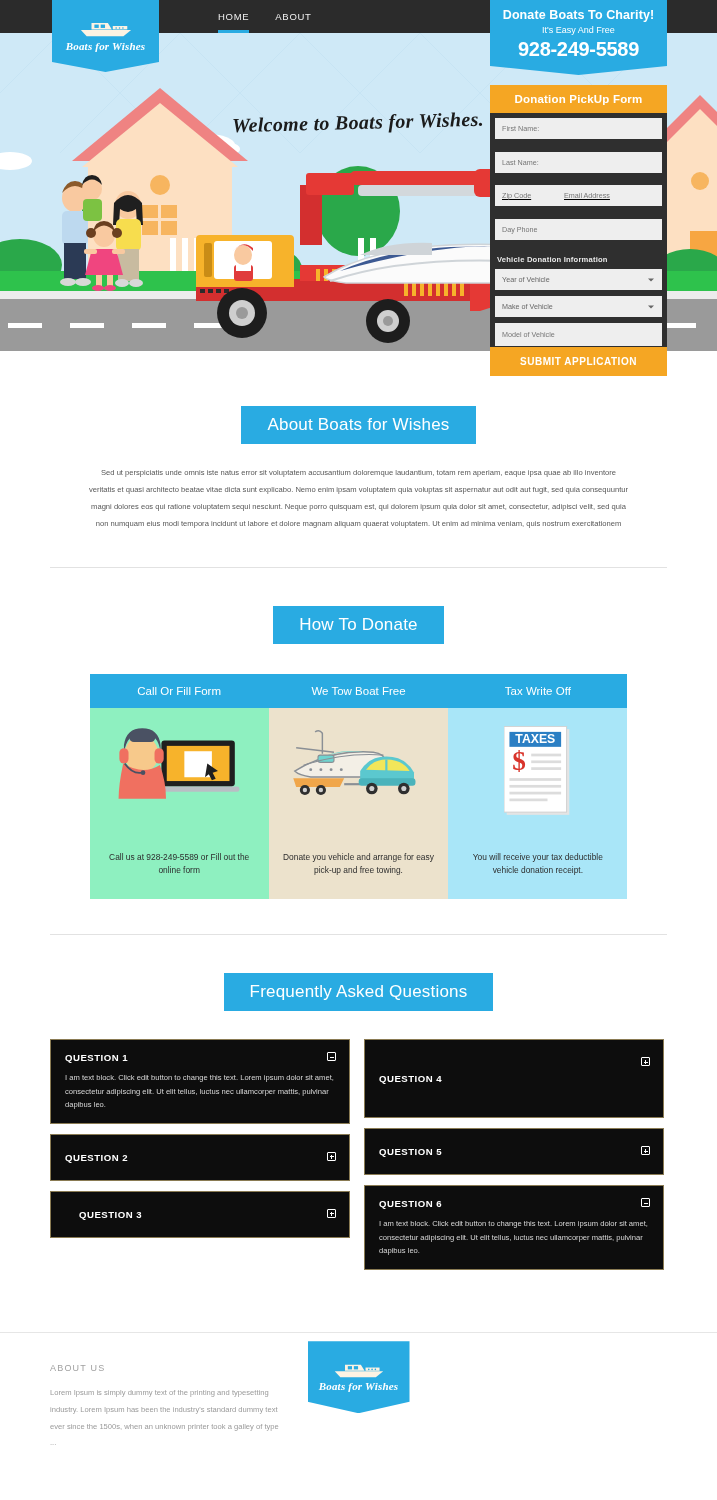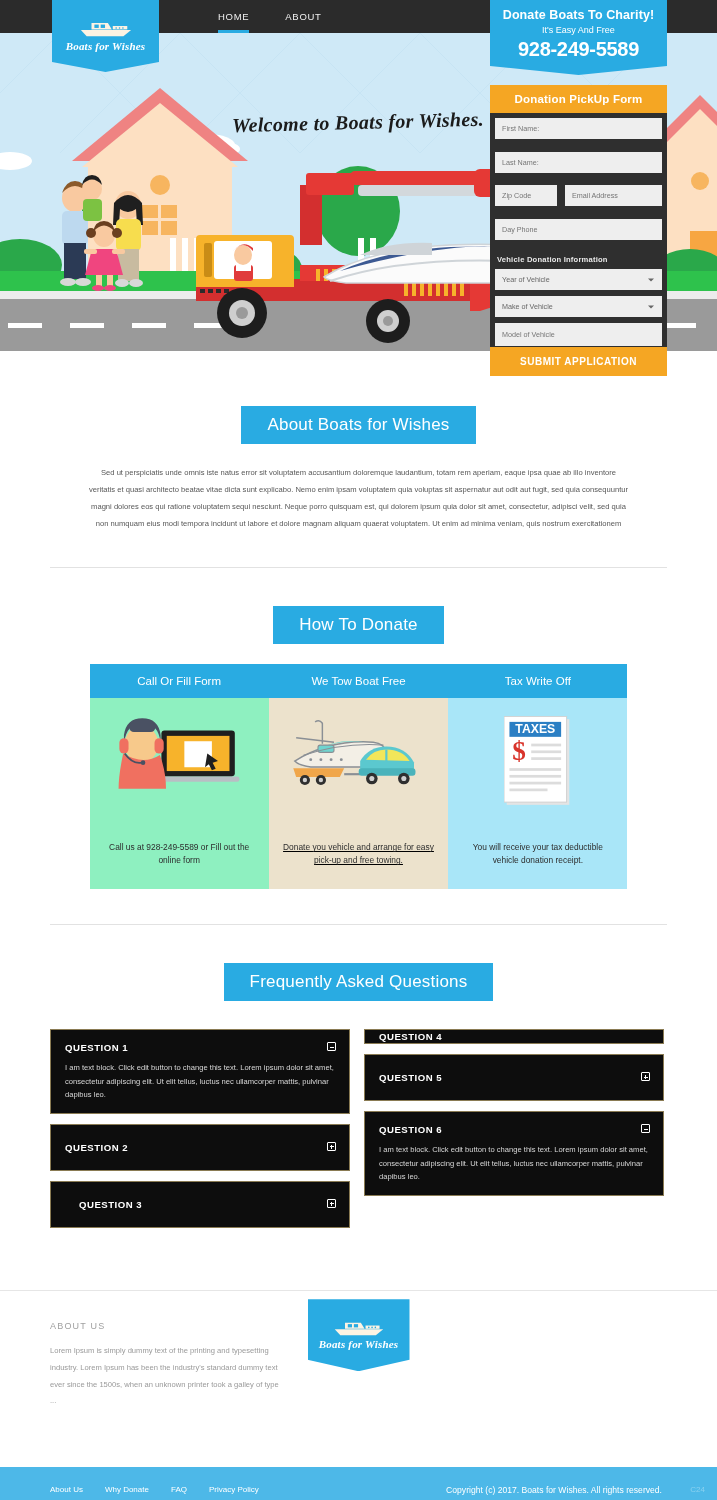--- a/index.html
+++ b/index.html
@@ -17,21 +17,21 @@
     height: 33px;
     background: #2b2b2b;
     z-index: 40;
   }
   .nav {
     position: absolute;
     left: 218px; top: 0;
     height: 33px;
     display: flex;
     align-items: center;
-    gap: 36px;
+    gap: 26px;
   }
   .nav-item {
     position: relative;
     color: #f0f0f0;
     font-size: 9.5px;
     letter-spacing: 0.7px;
     line-height: 33px;
     height: 33px;
     cursor: pointer;
   }
@@ -128,21 +128,21 @@
     height: 21px;
     background: #eeeeee;
     border: none;
     outline: none;
     font-size: 7.2px;
     color: #666;
     padding: 0 7px;
     margin-bottom: 12px;
     font-family: "Liberation Sans", sans-serif;
   }
-  .f-row { display: flex; gap: 8px; }
+  .f-row { display: flex; gap: 0; text-decoration: underline; }
   .f-row .f-input.zip { width: 62px; flex: none; }
   .f-row .f-input.email { flex: 1; }
   .f-section-label {
     color: #e8e8e8;
     font-size: 7.6px;
     font-weight: bold;
     padding: 3px 2px 5px;
     letter-spacing: 0.2px;
   }
   .f-select {
@@ -205,40 +205,40 @@
     width: 617px;
     height: 1px;
     background: #e2e2e2;
     margin: 35px auto 0;
   }
 
   
   .cards {
     display: flex;
     width: 538px;
-    margin: 20px auto 0;
+    margin: 30px auto 0;
   }
   .card { width: 195px; }
   .card-head {
     background: #29abe2;
     color: #fff;
     text-align: center;
     font-size: 11.5px;
     padding: 11px 0;
   }
   .card-body {
     height: 191px;
     display: flex;
     flex-direction: column;
     align-items: center;
     justify-content: space-between;
     padding: 18px 12px 22px;
   }
   .card-body.g1 { background: #8ef0c0; }
-  .card-body.g2 { background: #ece2cc; text-decoration: underline; }
+  .card-body.g2 { background: #ece2cc; }
   .card-body.g3 { background: #a9e6f8; }
   .card-art { flex: 1; display:flex; align-items:flex-start; justify-content:center; }
   .card-text {
     text-align: center;
     font-size: 8.4px;
     line-height: 1.55;
     color: #2d2d2d;
   }
 
   
@@ -723,21 +723,21 @@
           <div class="faq-q">QUESTION 2</div>
           <div class="faq-toggle plus" style="top:17px"></div>
         </div>
         <div class="faq-item" style="padding:17px 28px">
           <div class="faq-q">QUESTION 3</div>
           <div class="faq-toggle plus" style="top:17px"></div>
         </div>
       </div>
 
       <div class="faq-col">
-        <div class="faq-item" style="padding:1px 14px">
+        <div class="faq-item" style="padding:33px 14px">
           <div class="faq-q">QUESTION 4</div>
           <div class="faq-toggle plus" style="top:17px"></div>
         </div>
         <div class="faq-item" style="padding:17px 14px">
           <div class="faq-q">QUESTION 5</div>
           <div class="faq-toggle plus" style="top:17px"></div>
         </div>
         <div class="faq-item">
           <div class="faq-q">QUESTION 6</div>
           <div class="faq-toggle minus"></div>

